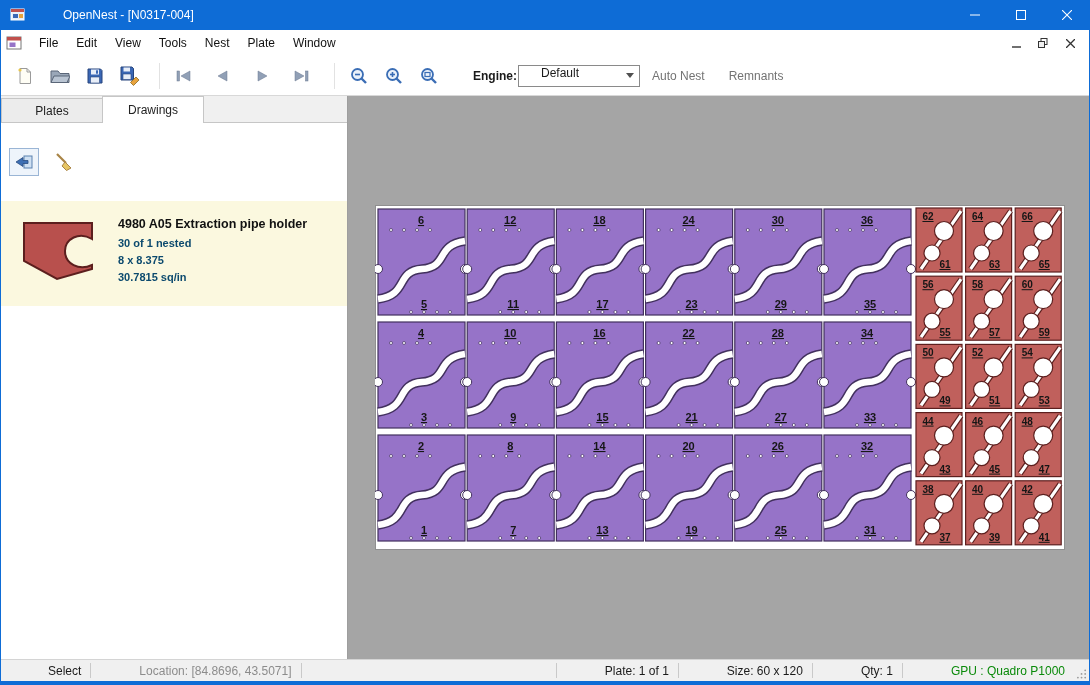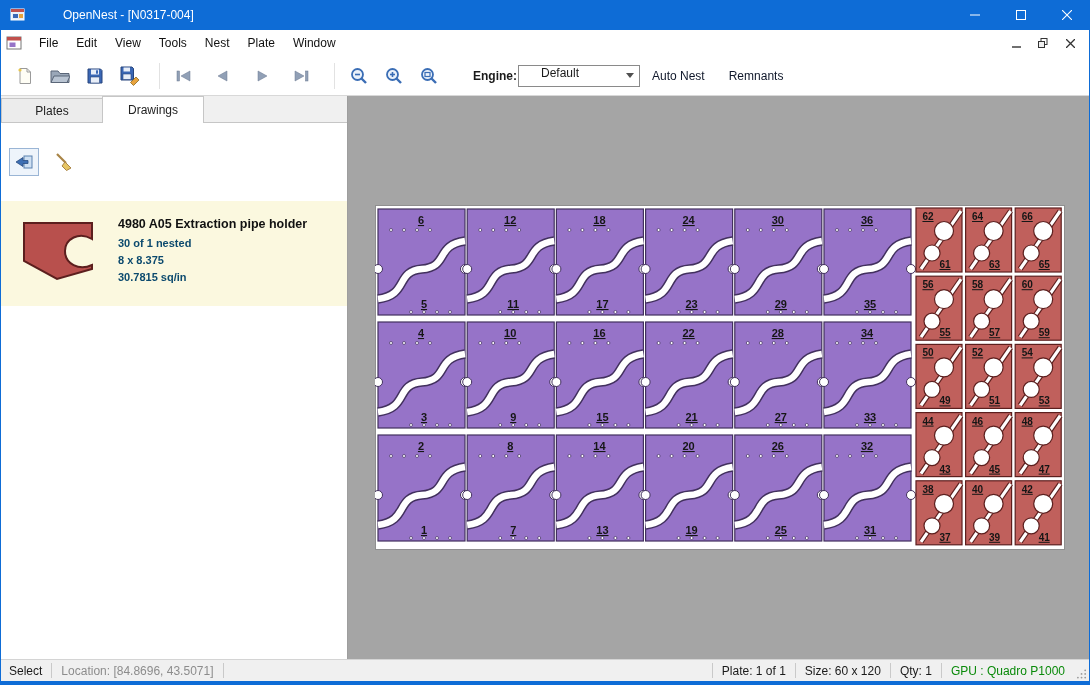--- a/index.html
+++ b/index.html
@@ -31,21 +31,21 @@
        border-bottom:1px solid #d8d8d8;display:flex;align-items:center;padding:0 10px;z-index:10;}
   .tb-btn{width:30px;height:30px;display:flex;align-items:center;justify-content:center;margin-right:5px;}
   .nav-btn{width:30px;height:30px;display:flex;align-items:center;justify-content:center;margin-right:9px;}
   .tb-sep{width:1px;height:26px;background:#e2e2e2;margin:0 9px;}
   .engine-label{font-weight:bold;margin:0 1px 0 24px;}
   .combo{width:122px;height:22px;border:1px solid #8a8a8a;background:#fff;display:flex;
        align-items:flex-start;padding-left:22px;}
   .combo-arrow{margin-left:auto;width:18px;height:100%;display:flex;align-items:center;justify-content:center;}
   .combo-arrow::after{content:"";border-left:4px solid transparent;border-right:4px solid transparent;
        border-top:5px solid #505050;}
-  .tb-text-btn{padding:0 12px;height:30px;display:flex;align-items:center;color:#0f172a;text-align:right;}
+  .tb-text-btn{padding:0 12px;height:30px;display:flex;align-items:center;color:#737373;text-align:right;}
 
   
   .left-panel{position:absolute;top:96px;left:0;width:348px;height:563px;background:#fff;
        border-right:1px solid #9e9e9e;display:flex;flex-direction:column;z-index:5;gap:20px;}
   .tabstrip{height:27px;background:#f0f0f0;display:flex;align-items:flex-end;padding-left:1px;
        border-bottom:1px solid #c6c6c6;flex-shrink:0;}
   .tab{min-width:102px;height:24px;display:flex;align-items:center;justify-content:center;
        background:#ececec;border:1px solid #c6c6c6;border-bottom:none;margin-right:-1px;color:#222;}
   .tab.active{background:#fff;height:27px;margin-bottom:-1px;z-index:2;}
   .panel-toolbar{height:38px;display:flex;align-items:center;gap:10px;padding:0 9px;background:#fff;flex-shrink:0;}
@@ -64,21 +64,21 @@
   .plate{position:absolute;left:27px;top:109px;}
   .pnum{font-family:"Liberation Sans",sans-serif;font-size:11px;font-weight:bold;fill:#161616;
        text-anchor:middle;text-decoration:underline;}
   .rnum{font-family:"Liberation Sans",sans-serif;font-size:10px;font-weight:bold;fill:#161616;
        text-anchor:middle;text-decoration:underline;}
   .drill{fill:#ffffff;stroke:#42305e;stroke-width:0.7;}
 
   
   .statusbar{position:absolute;left:0;bottom:4px;width:100%;height:22px;background:#f0f0f0;
        border-top:1px solid #d4d4d4;display:flex;align-items:center;z-index:10;}
-  .sb-seg{padding:0 9px;white-space:nowrap;color:#1a1a1a;}
+  .sb-seg{padding:0 9px;white-space:nowrap;color:#1a1a1a;margin-left:39px;}
   .sb-sep{width:1px;height:15px;background:#c9c9c9;flex-shrink:0;}
   .sb-gray{color:#8c8c8c;}
   .sb-gpu{color:#0a8a0a;}
   .sb-spacer{flex:1;}
   .sb-grip{width:16px;height:22px;display:flex;align-items:flex-end;justify-content:flex-end;padding:3px;}
   .bottom-strip{position:absolute;left:0;bottom:0;width:100%;height:4px;background:#0e6cd6;z-index:10;}
 </style>
 </head>
 <body>
 

